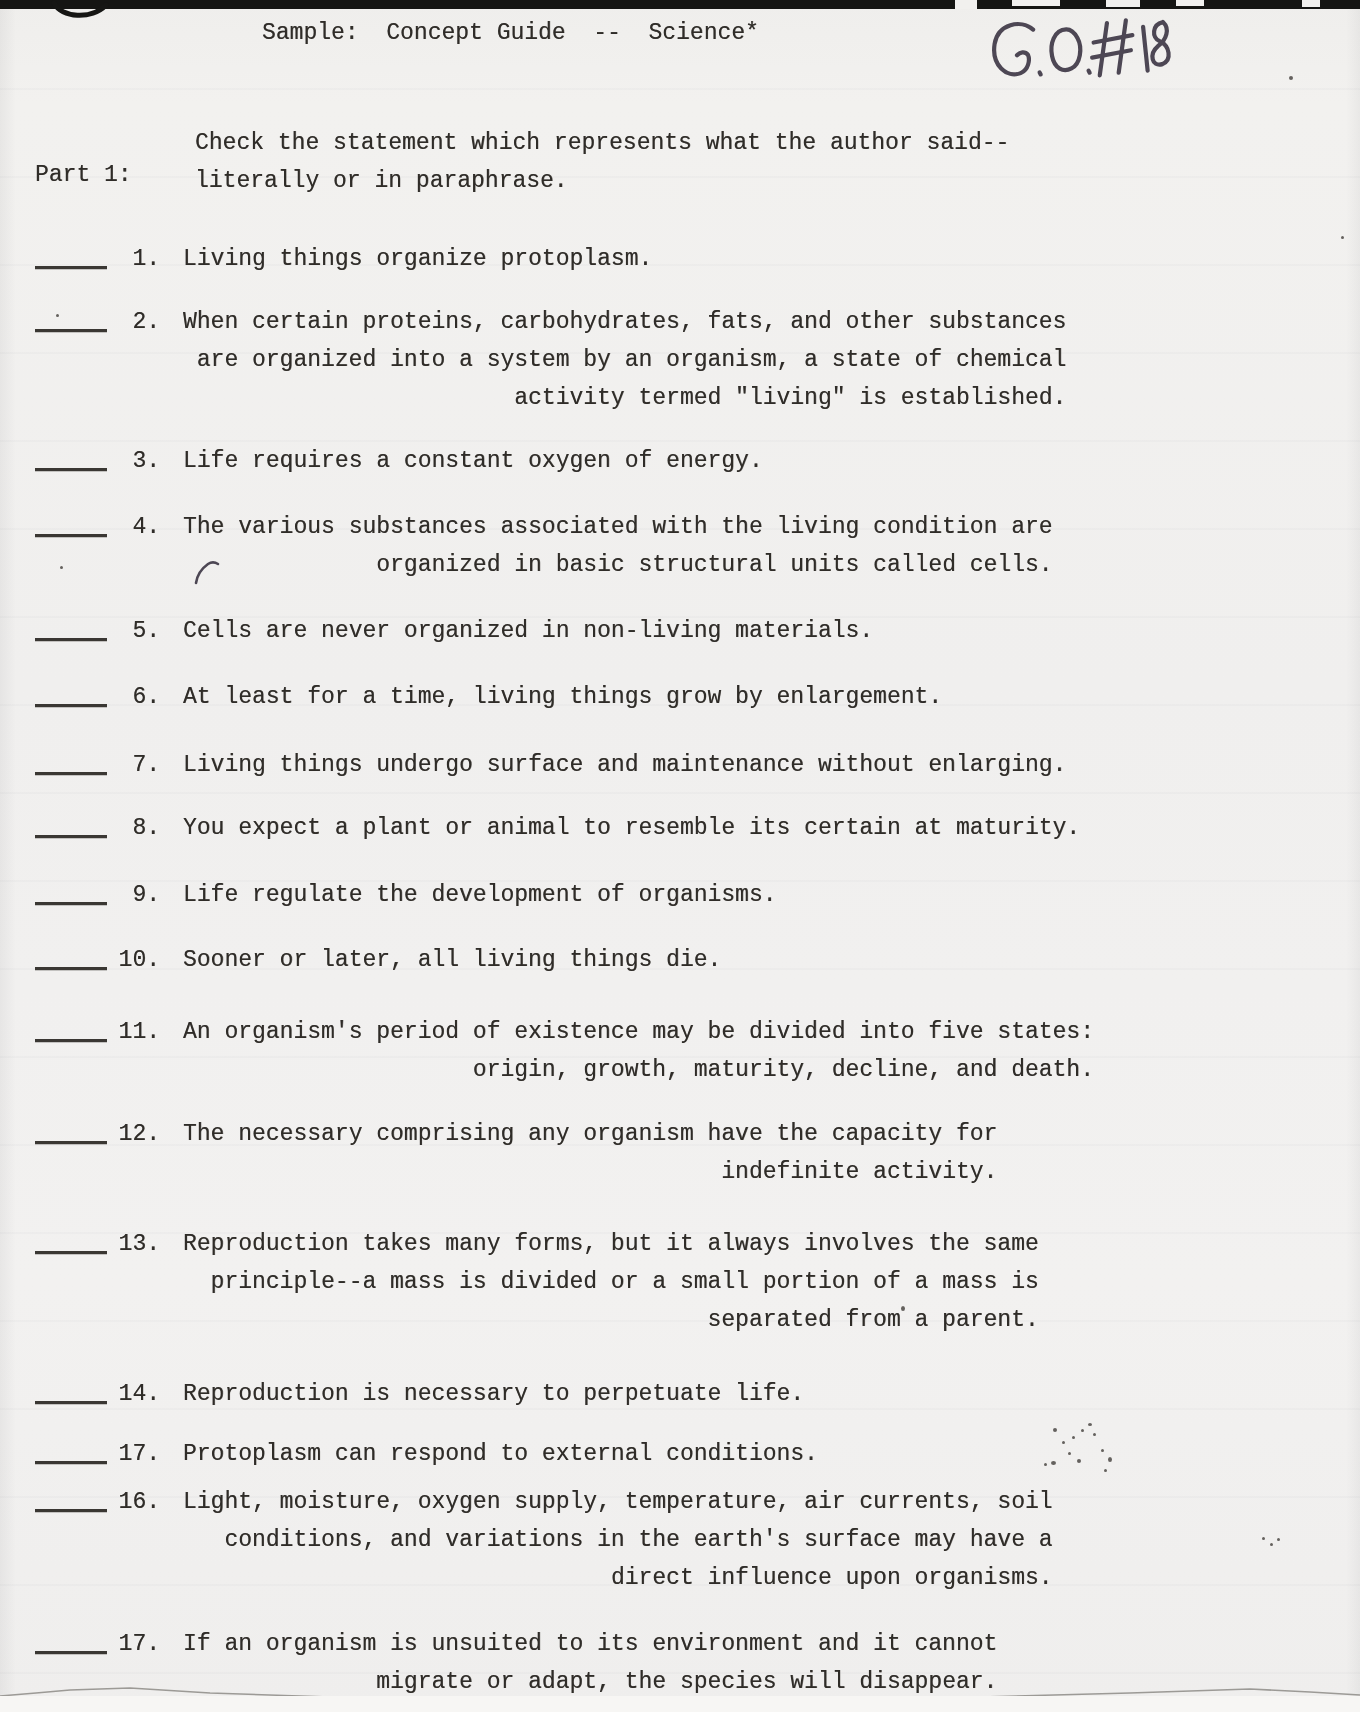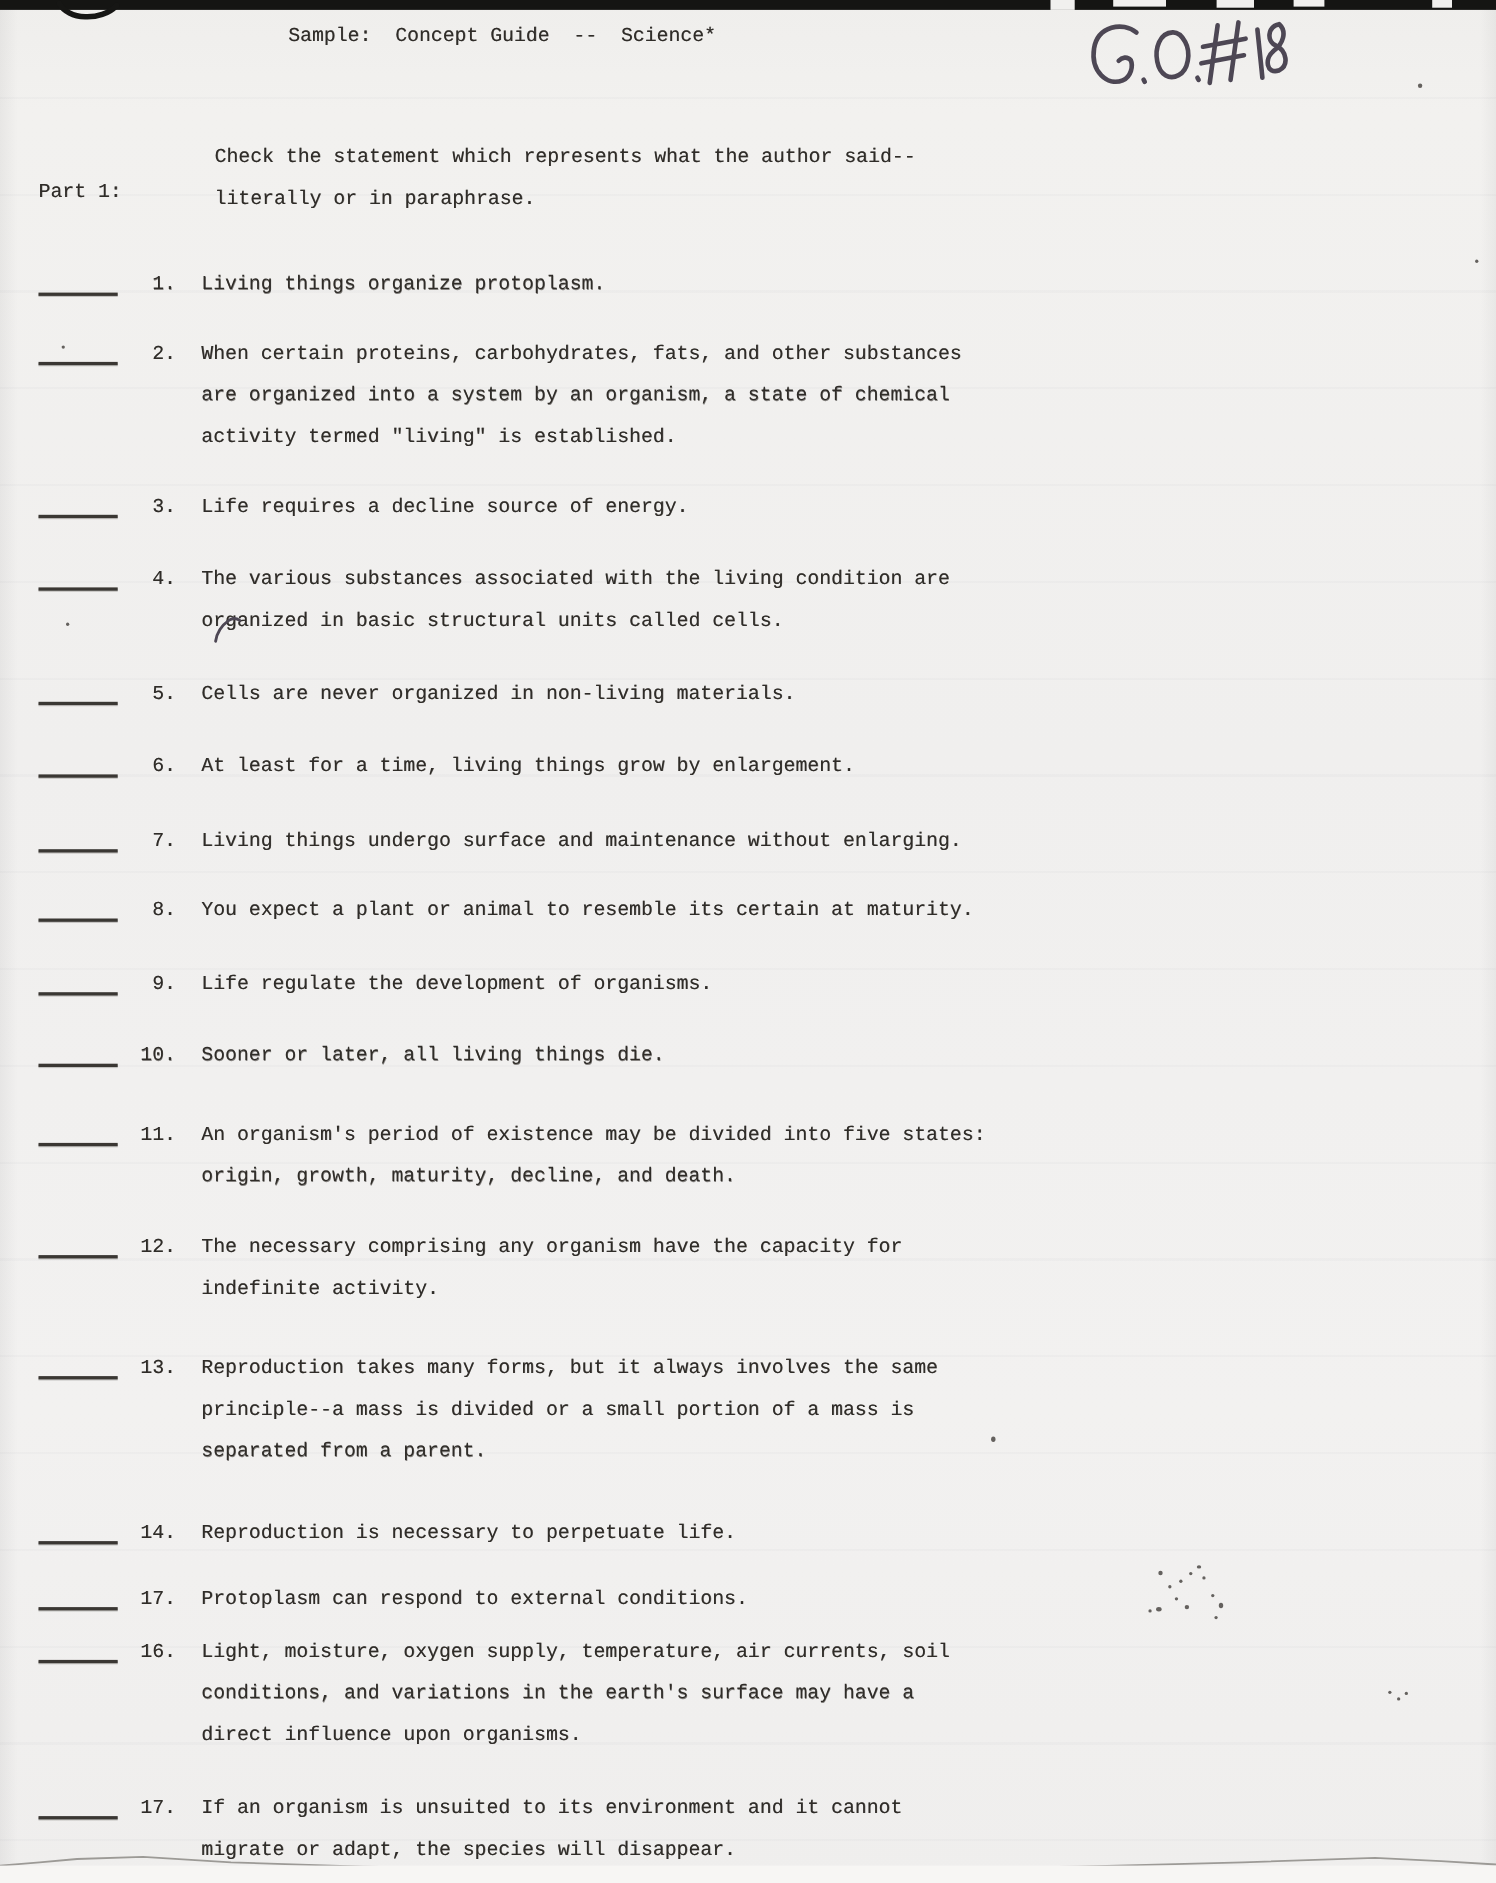--- a/index.html
+++ b/index.html
@@ -10,21 +10,21 @@
     position: relative;
   }
   .paper {
     position: absolute; inset: 0;
     background:
       linear-gradient(90deg, rgba(60,60,65,0.06), rgba(0,0,0,0) 16px),
       linear-gradient(90deg, rgba(0,0,0,0) calc(100% - 14px), rgba(60,60,65,0.05)),
       repeating-linear-gradient(180deg, rgba(130,135,148,0.045) 0 2px, rgba(0,0,0,0) 2px 88px),
       linear-gradient(180deg, #efeeec 0%, #f2f1ef 6%, #f0efee 40%, #f2f1f0 75%, #efeeed 100%);
     font-family: "Liberation Mono", "DejaVu Sans Mono", monospace;
-    font-size: 18px;
+    font-size: 23px;
     line-height: 38px;
     color: #2f2c28;
     text-shadow: 0.35px 0.25px 0 rgba(45,42,38,0.55);
   }
   .scan-top-edge {
     position: absolute; top: 0; left: 0; width: 1360px; height: 9px;
     background: #151513;
   }
   .edge-gap { position: absolute; top: 0; height: 9px; background: #f1f0ee; }
   .title {
@@ -39,21 +39,21 @@
   .item .blank {
     position: absolute; left: 35px; top: 26px;
     width: 72px; height: 3px;
     background: #3a3733;
     box-shadow: 0 1px 0 rgba(58,55,51,0.25);
   }
   .item .num {
     position: absolute; left: 88px; top: 0;
     width: 72px; text-align: right; white-space: pre;
   }
-  .item .txt { position: absolute; left: 183px; top: 0; white-space: pre; }
+  .item .txt { position: absolute; left: 183px; top: 0; white-space: pre; text-align: right; }
   .tick-mark { position: absolute; left: 192px; top: 558px; }
   .tear-edge-svg { position: absolute; left: 0; top: 1684px; }
   .below-tear {
     position: absolute; left: 0; top: 1696px; width: 1360px; height: 16px;
     background: #f7f6f4;
   }
   .speck {
     position: absolute; border-radius: 50%;
     background: #4b4844; opacity: 0.85;
   }
@@ -128,21 +128,21 @@
   <div class="item" style="top:303px">
     <span class="blank"></span>
     <span class="num">2.</span>
     <span class="txt">When certain proteins, carbohydrates, fats, and other substances
 are organized into a system by an organism, a state of chemical
 activity termed "living" is established.</span>
   </div>
   <div class="item" style="top:442px">
     <span class="blank"></span>
     <span class="num">3.</span>
-    <span class="txt">Life requires a decline source of energy.</span>
+    <span class="txt">Life requires a constant oxygen of energy.</span>
   </div>
   <div class="item" style="top:508px">
     <span class="blank"></span>
     <span class="num">4.</span>
     <span class="txt">The various substances associated with the living condition are
 organized in basic structural units called cells.</span>
   </div>
 
   <svg class="tick-mark" width="30" height="28">
     <path d="M4,25 C5,18 9,11 16,6 C19,4 23,4 26,6" stroke="#4d4754" stroke-width="2.6" fill="none" stroke-linecap="round"></path>

